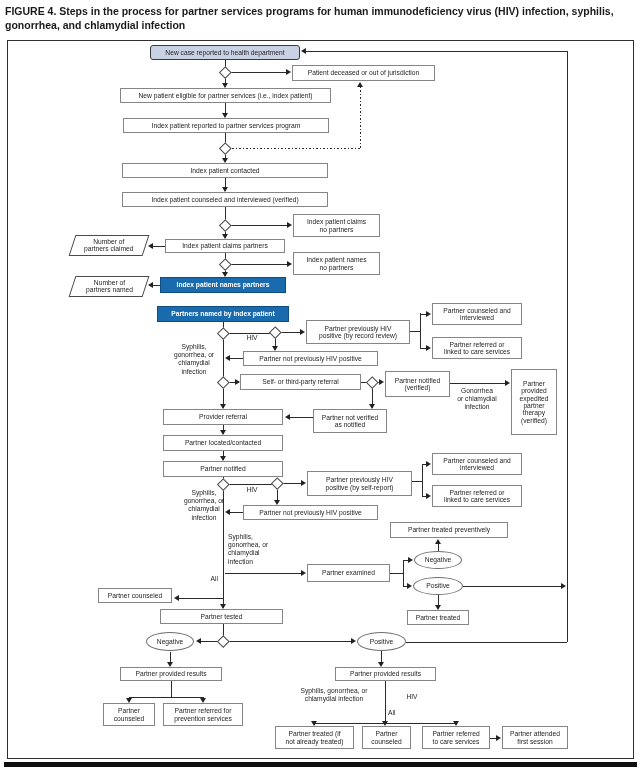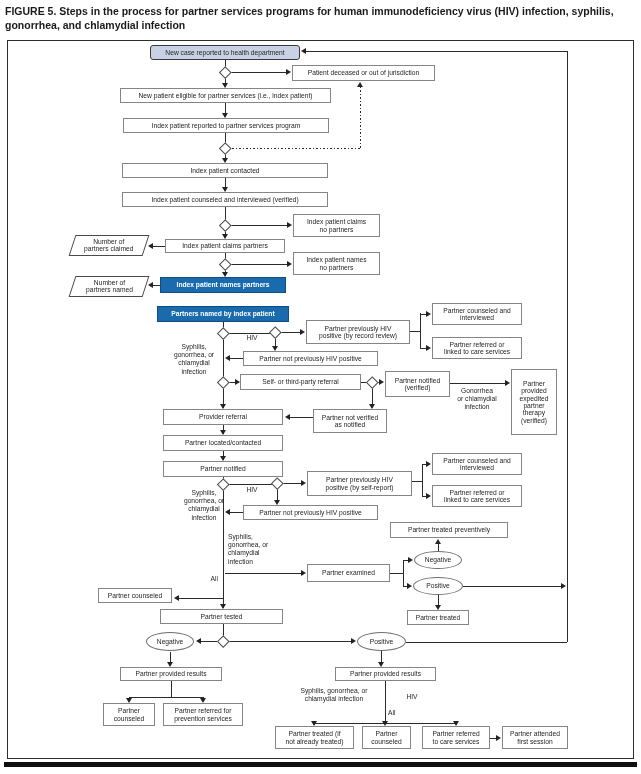--- a/index.html
+++ b/index.html
@@ -28,21 +28,21 @@
   .arw{position:absolute;width:0;height:0;z-index:3}
   .arw.down{border-left:3.5px solid transparent;border-right:3.5px solid transparent;border-top:5px solid #222}
   .arw.up{border-left:3.5px solid transparent;border-right:3.5px solid transparent;border-bottom:5px solid #222}
   .arw.left{border-top:3.5px solid transparent;border-bottom:3.5px solid transparent;border-right:5px solid #222}
   .arw.right{border-top:3.5px solid transparent;border-bottom:3.5px solid transparent;border-left:5px solid #222}
 </style>
 </head>
 <body>
 
 <div id="stage">
-  <div class="title">FIGURE 5. Steps in the process for partner services programs for human immunodeficiency virus (HIV) infection, syphilis,
+  <div class="title">FIGURE 4. Steps in the process for partner services programs for human immunodeficiency virus (HIV) infection, syphilis,
 gonorrhea, and chlamydial infection</div>
   <div class="frame"></div>
   <div class="bottom-rule"></div>
 <div class="node hl" style="left: 150px; top: 45px; width: 150px; height: 15px;">
       <span>New case reported to health department</span>
     </div>
     <div class="node box" style="left: 292px; top: 65px; width: 143px; height: 16px;">
       <span>Patient deceased or out of jurisdiction</span>
     </div>
     <div class="node box" style="left: 120px; top: 88px; width: 211px; height: 15px;">

